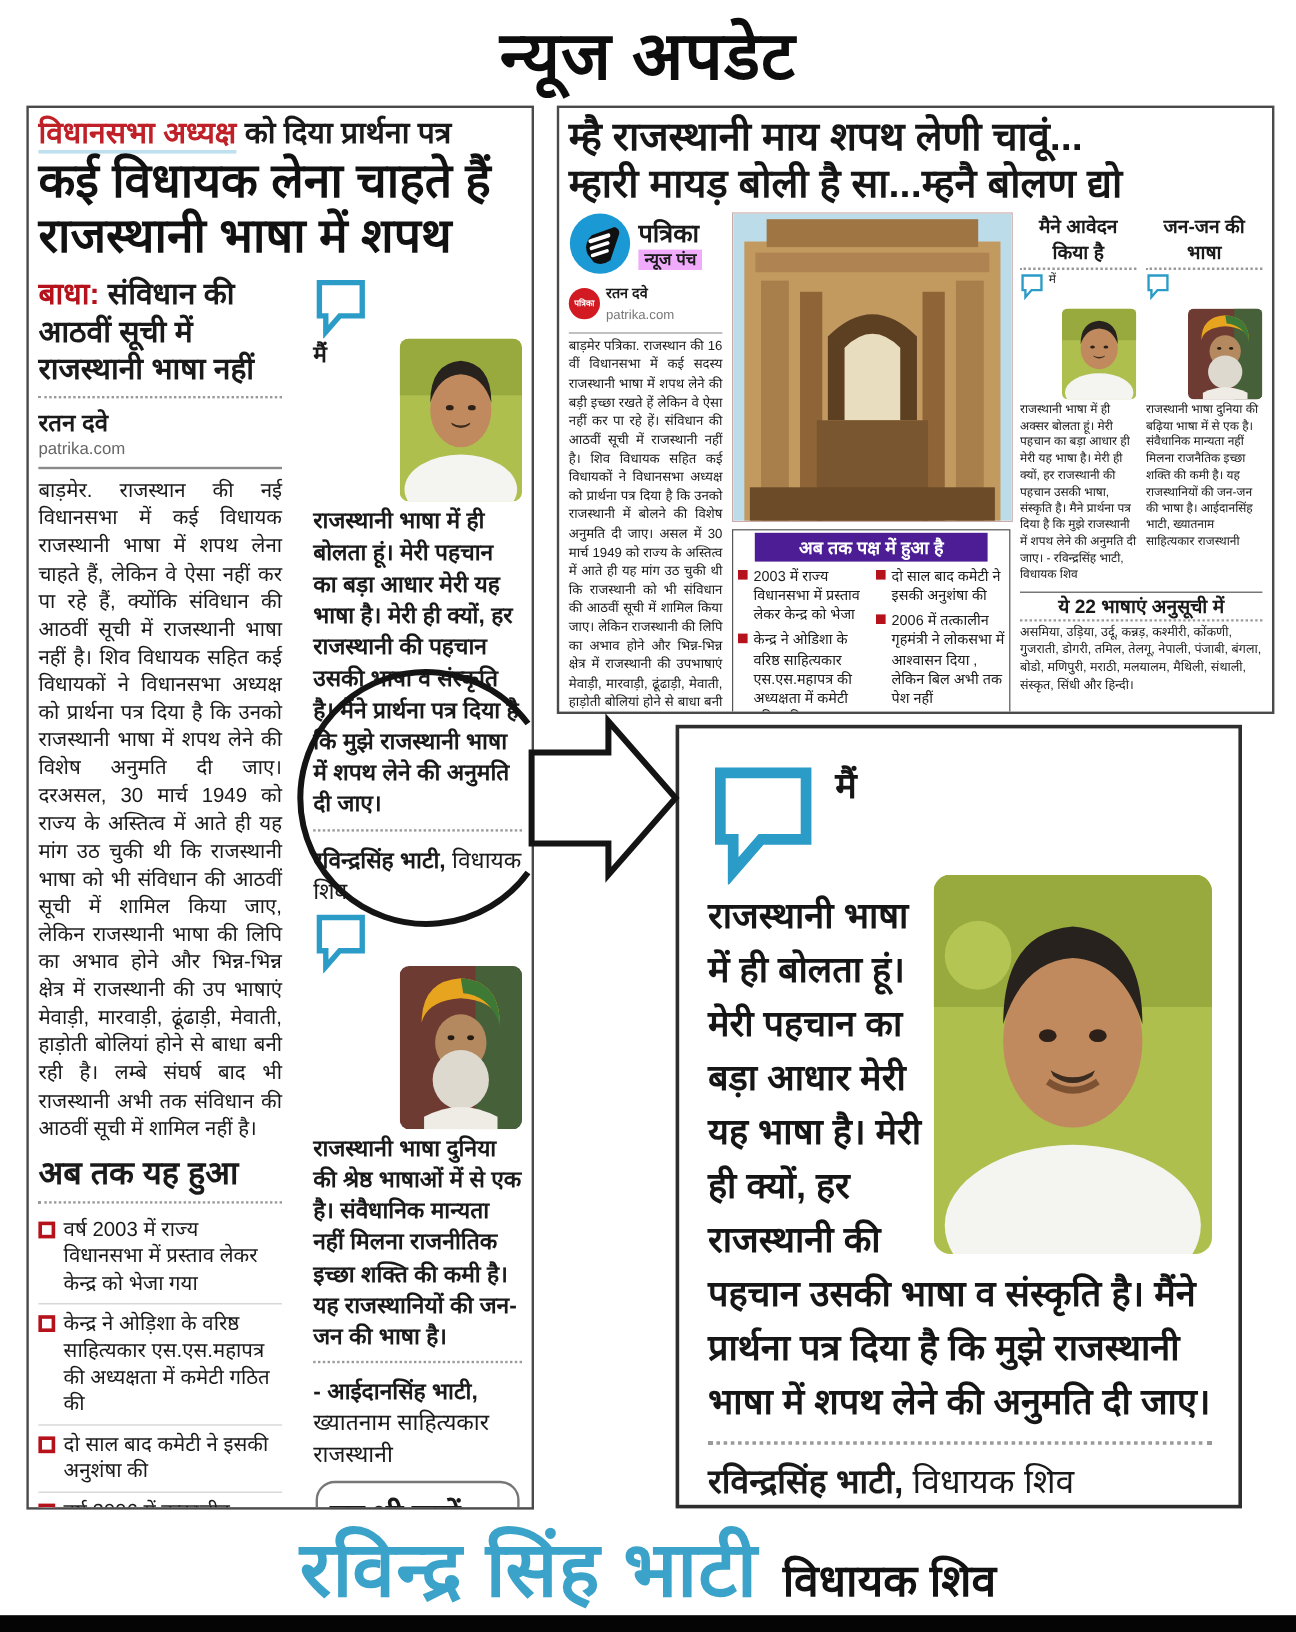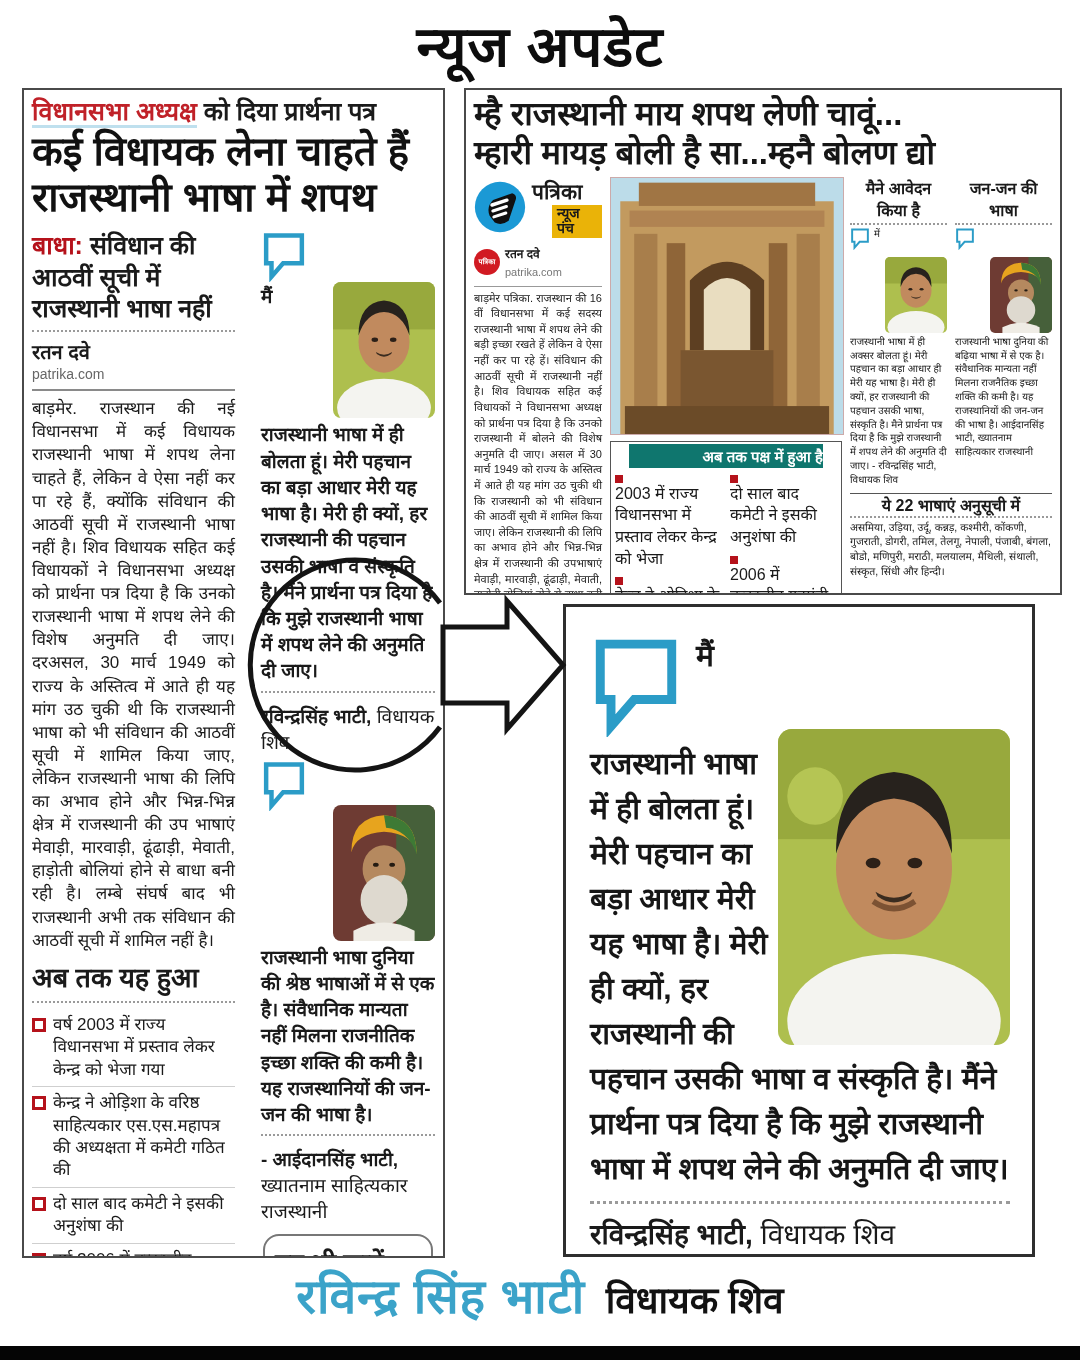--- a/index.html
+++ b/index.html
@@ -49,34 +49,34 @@
   .know-item{display:flex;font-size:18px;line-height:1.3;padding:6px 0;border-bottom:1px solid #cfcfcf;}
   .know-item:last-child{border-bottom:none;}
   
   .rcols{display:flex;gap:8px;margin-top:4px;}
   .rc1{width:128px;flex:none;}
   .rc2{width:232px;flex:none;}
   .rc3{flex:1;min-width:0;}
   .logo-row{display:flex;align-items:center;gap:6px;}
   .logo-fist{width:52px;height:52px;flex:none;}
   .brand{font-size:21px;font-weight:800;}
-  .brand-sub{font-size:14px;font-weight:800;background:#eab308;padding:1px 5px;display:inline-block;line-height:1.1;margin-left:20px;}
+  .brand-sub{font-size:14px;font-weight:800;background:#f0abfc;padding:1px 5px;display:inline-block;line-height:1.1;}
   .byline-row{display:flex;align-items:center;gap:5px;margin-top:6px;}
   .badge{flex:none;width:26px;height:26px;border-radius:50%;background:#d11a22;color:#fff;
          font-size:7px;font-weight:700;display:flex;align-items:center;justify-content:center;}
   .byline-sm{font-size:12px;font-weight:800;line-height:1.1;}
   .site-sm{font-size:11px;color:#777;text-decoration:none;}
   .small-body{font-size:11px;line-height:1.42;text-align:justify;margin-top:6px;border-top:1px solid #999;padding-top:4px;}
   .temple{width:100%;height:256px;display:block;border:1px solid #caa;}
   .favor-box{border:1.5px solid #555;margin-top:6px;padding:4px;}
-  .favor-title{background:#0f766e;color:#fff;text-align:right;font-size:15px;font-weight:800;
+  .favor-title{background:#4c1d95;color:#fff;text-align:center;font-size:15px;font-weight:800;
                padding:2px 0;margin:-2px 14px 4px 14px;}
   .favor-cols{display:flex;gap:8px;}
   .fcol{flex:1;min-width:0;}
-  .fitem{display:flex;font-size:16px;line-height:1.35;margin-bottom:5px;flex-direction:column;}
+  .fitem{display:flex;font-size:12px;line-height:1.35;margin-bottom:5px;}
   .mini-row{display:flex;gap:8px;}
   .mini-q{flex:1;min-width:0;}
   .mini-q h4{margin:0 0 2px 0;font-size:16px;font-weight:800;text-align:center;border-bottom:2px dotted #999;padding-bottom:2px;}
   .qicon-sm{width:20px;height:22px;float:left;margin:1px 4px 0 0;}
   .m-photo{float:right;width:62px;height:76px;border-radius:5px;overflow:hidden;margin:30px 0 2px 4px;}
   .m-photo svg{width:100%;height:100%;display:block;}
   .m-text{font-size:10px;line-height:1.38;margin:0;}
   .m-text b{font-weight:400;}
   .l22{margin-top:6px;border-top:1.5px solid #555;}
   .l22 h4{margin:0;text-align:center;font-size:16px;font-weight:800;border-bottom:2px dotted #999;}
@@ -87,21 +87,21 @@
   .qicon-xl{width:92px;height:100px;float:left;margin:4px 14px 4px 0;}
   .z-photo{float:right;width:232px;height:316px;border-radius:14px;overflow:hidden;margin:96px 0 8px 10px;}
   .z-photo svg{width:100%;height:100%;display:block;}
   .z-text{font-size:30px;line-height:1.5;font-weight:600;margin:0;color:#161616;}
   .z-attrib{clear:both;border-top:3px dotted #9a9a9a;margin-top:10px;padding-top:10px;font-size:28px;}
   .z-attrib b{font-weight:800;}
   
   .arrow-overlay{position:absolute;left:215px;top:515px;width:380px;height:320px;z-index:5;pointer-events:none;}
   
   .footer{position:absolute;left:0;top:1262px;width:100%;text-align:center;white-space:nowrap;}
-  .f-name{font-size:48px;font-weight:800;color:#3ba3c9;letter-spacing:1px;}
+  .f-name{font-size:64px;font-weight:800;color:#3ba3c9;letter-spacing:1px;}
   .f-role{font-size:37px;font-weight:800;color:#121212;margin-left:16px;}
   .bottom-bar{position:absolute;left:0;top:1346px;width:100%;height:14px;background:#050505;}
   .clear{clear:both;}
 </style>
 </head>
 <body>
 
 <div class="page">
 
   <h1 class="title">न्यूज अपडेट</h1>

